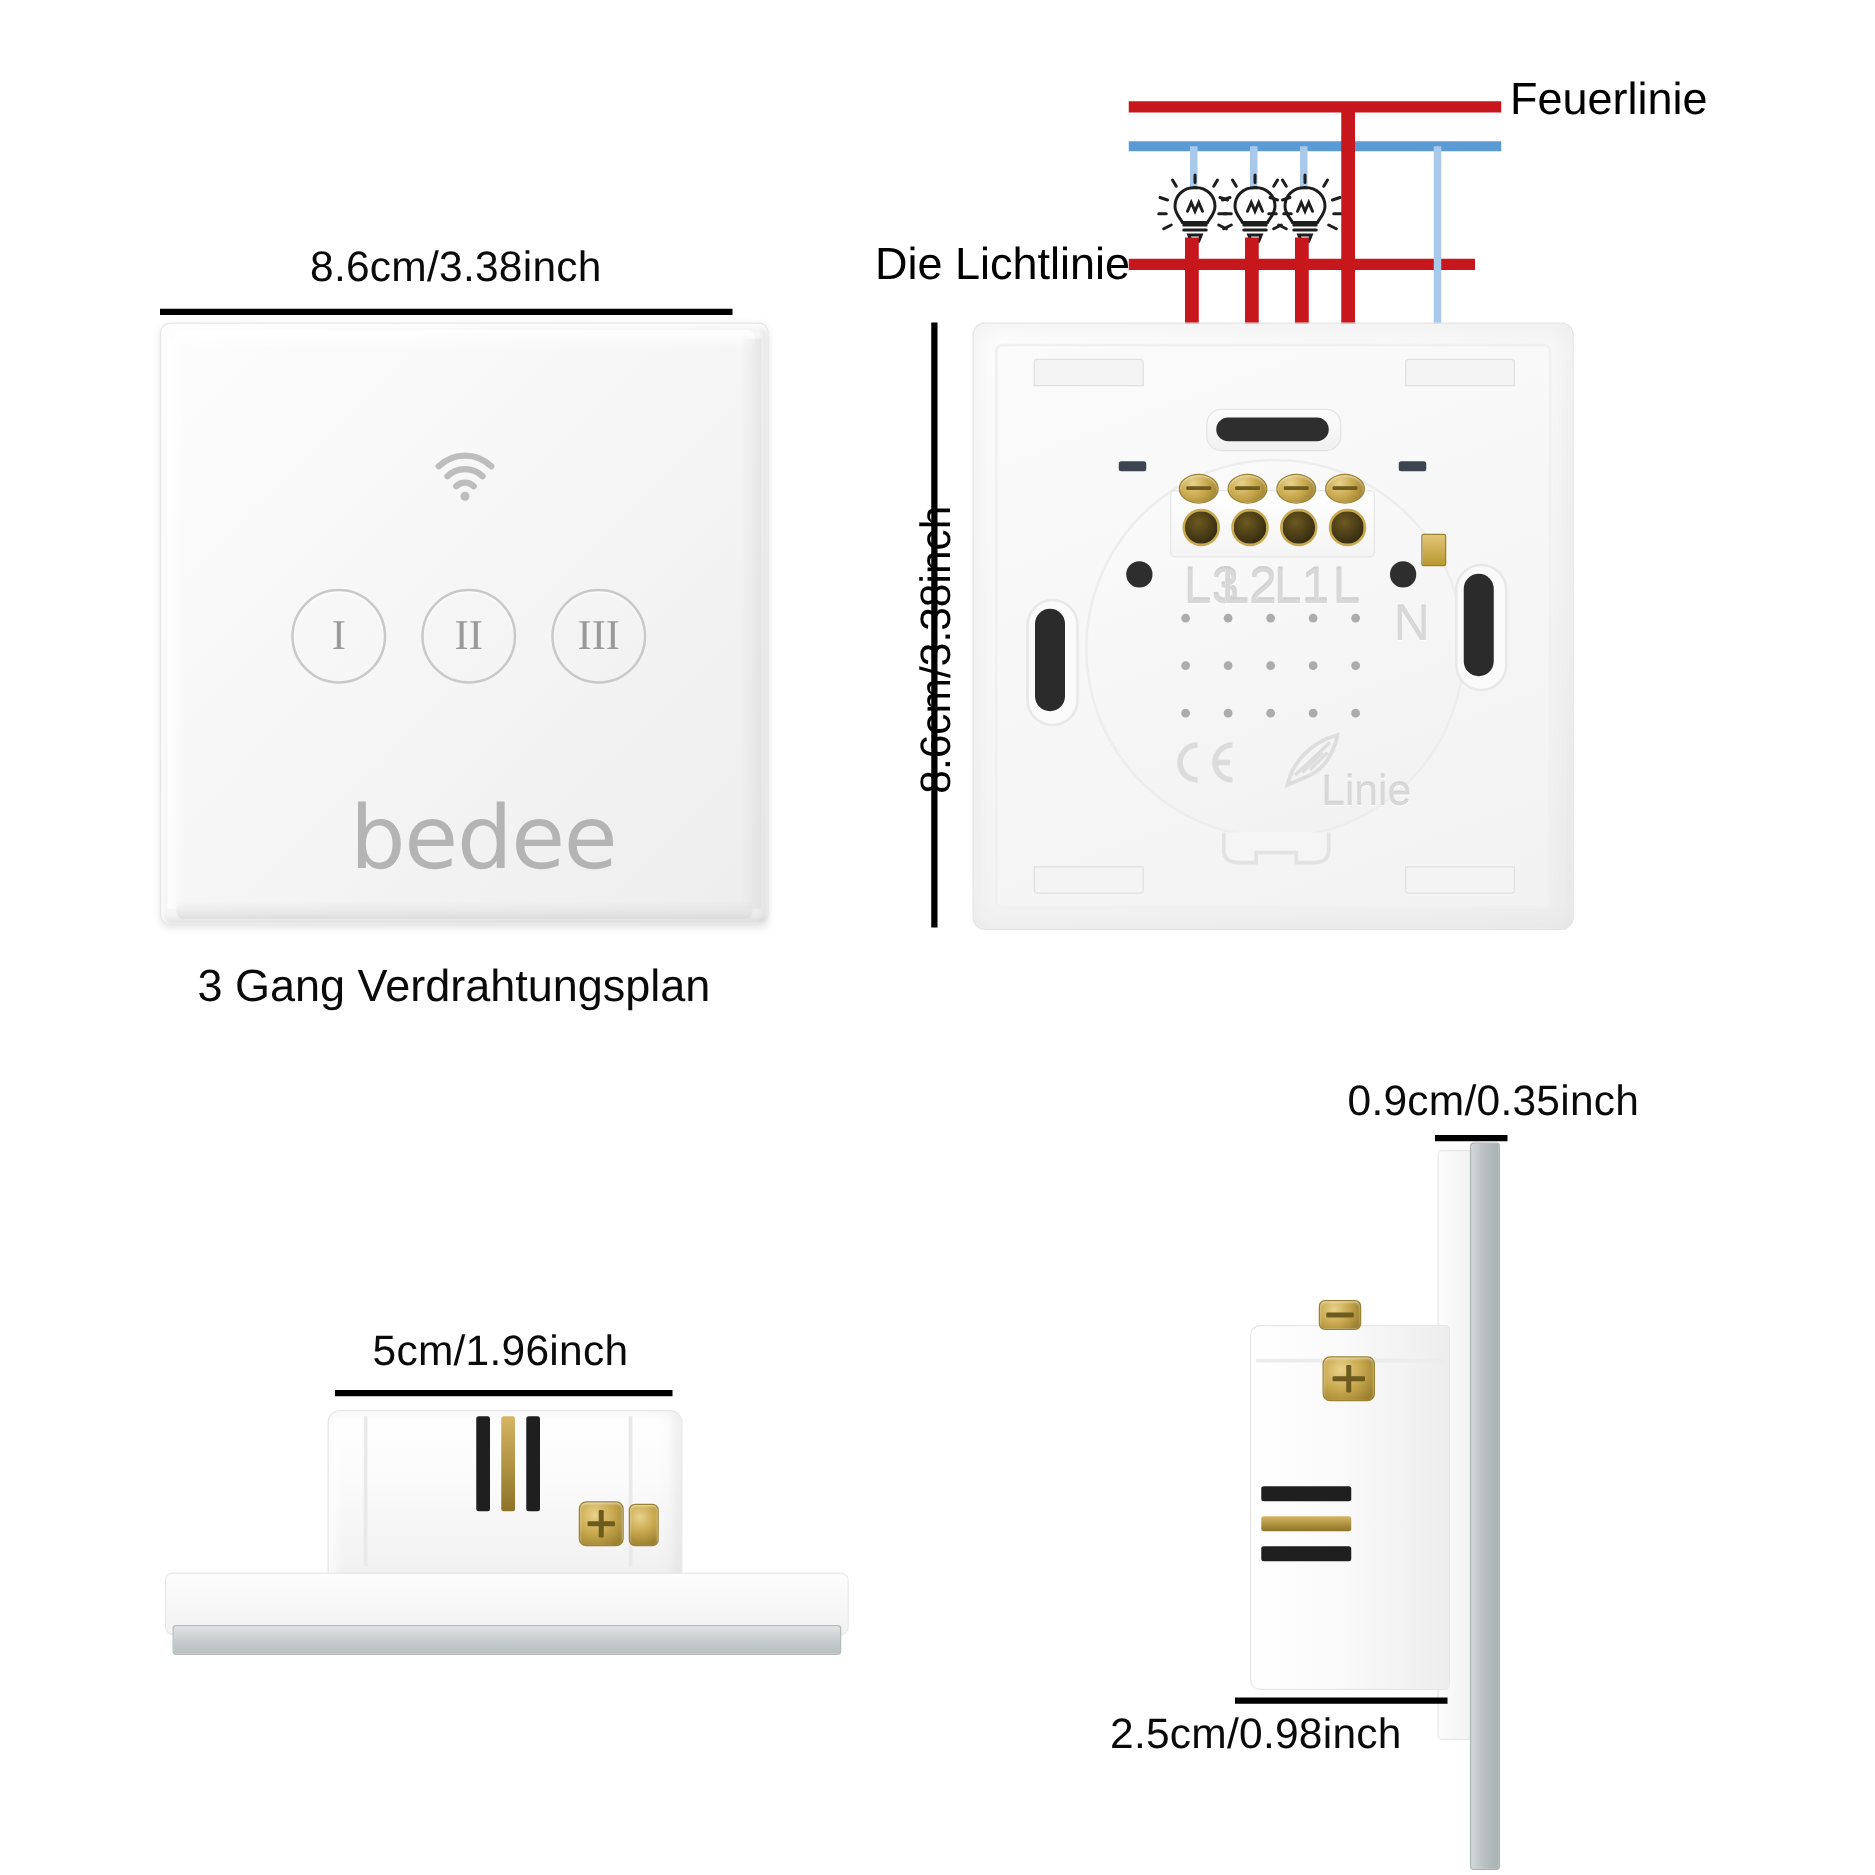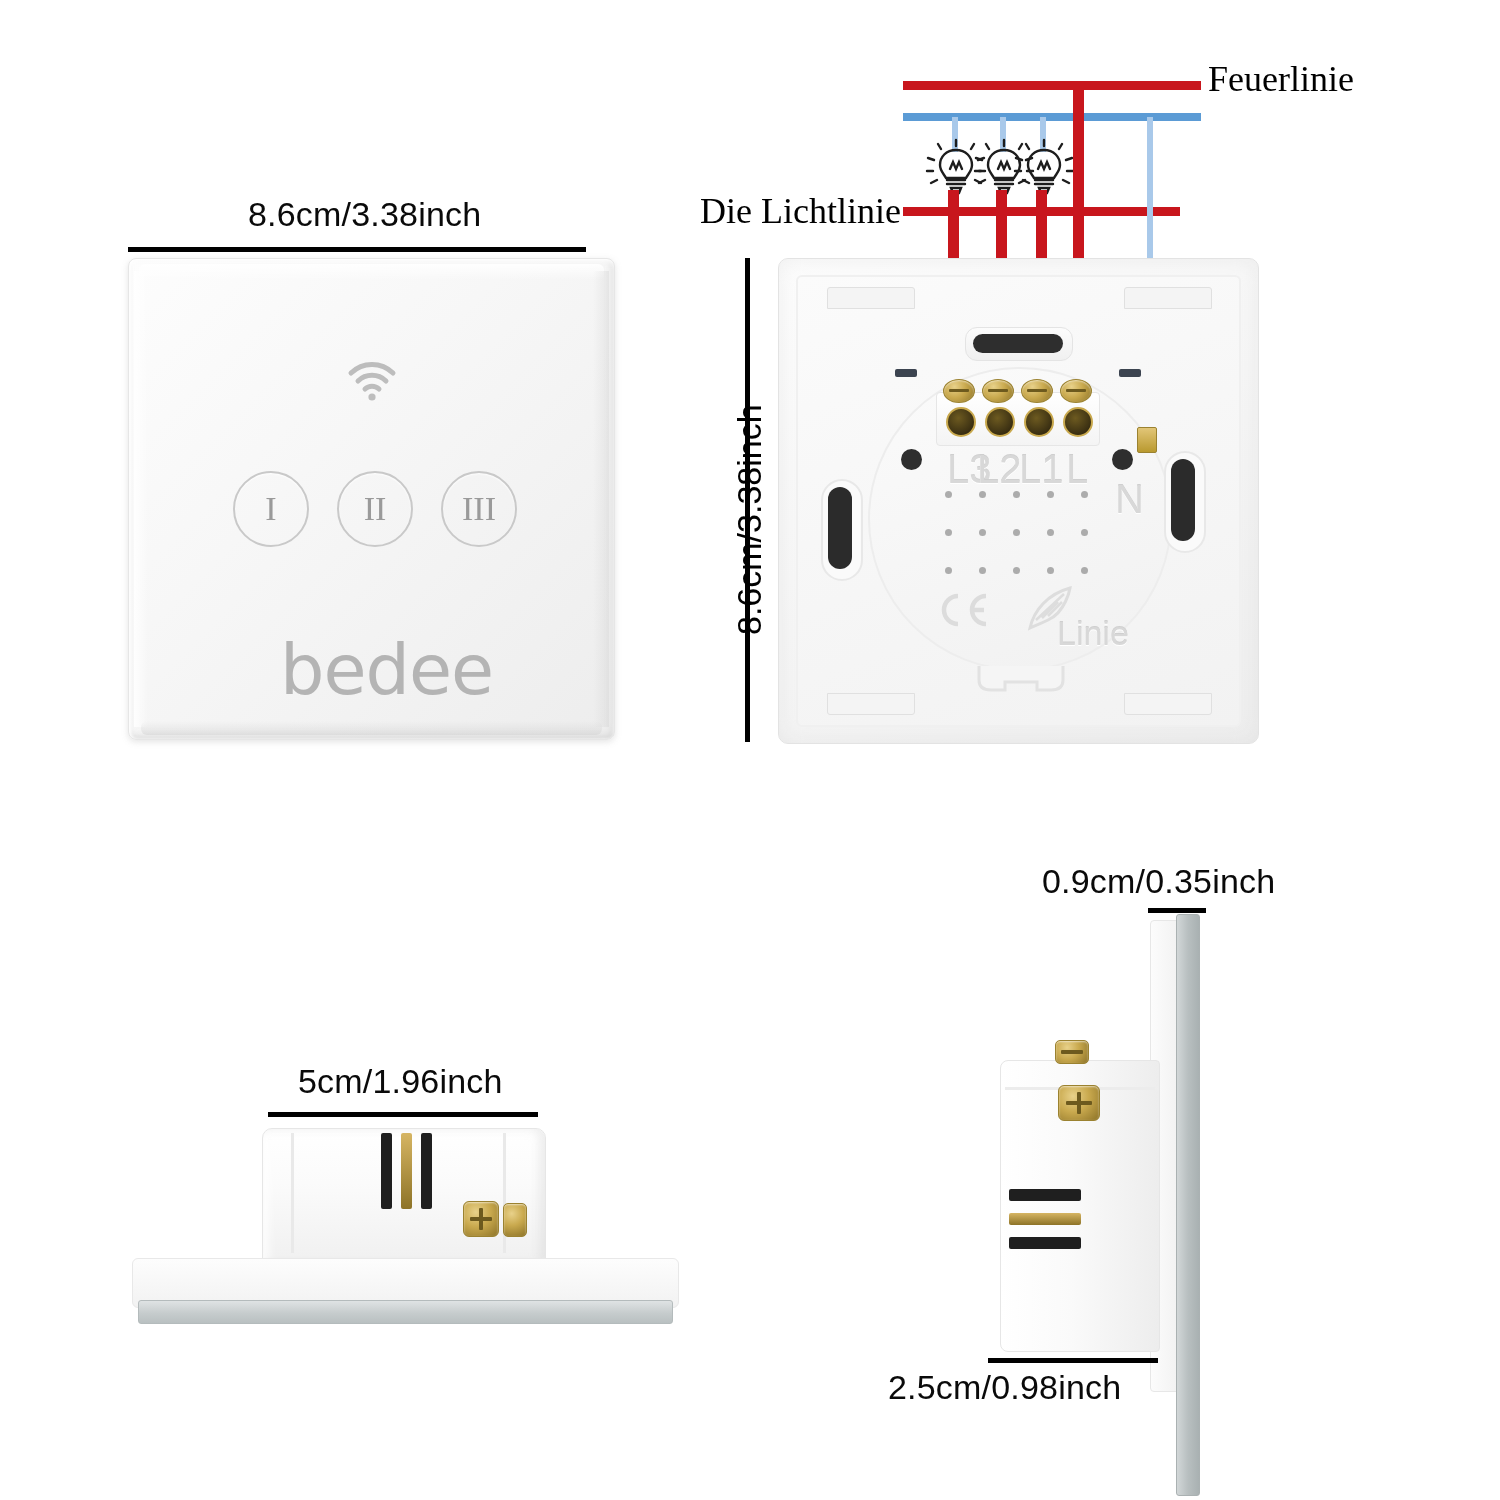--- a/index.html
+++ b/index.html
@@ -61,21 +61,20 @@
     position: absolute;
   }
   .wire-blue-thin {
     background: #a9c9ea;
     position: absolute;
   }
   .lbl-wire {
     font-size: 36px;
     color: #000;
     white-space: nowrap;
-    font-family: Liberation Serif, serif;
   }
 
   
   .glass-panel {
     position: absolute;
     background:
       linear-gradient(135deg, #fdfdfd 0%, #f7f7f7 40%, #f2f2f2 70%, #ededed 100%);
     border-radius: 8px;
     box-shadow:
       inset 0 2px 4px rgba(255,255,255,0.95),
@@ -323,20 +322,21 @@
     <div class="btn-circle" style="left:208px; top:212px;">
       <span>II</span>
     </div>
     <div class="btn-circle" style="left:312px; top:212px;">
       <span>III</span>
     </div>
 
     <div class="brand" style="left:151px; top:370px;">bedee</div>
   </div>
 
+  <div class="caption abs" style="left:158px; top:768px;">3 Gang Verdrahtungsplan</div>
 
   <div class="dim-rule-v abs" style="left:745px; top:258px; height:484px;"></div>
   <div class="vlabel abs" style="left:730px; top:635px;">8.6cm/3.38inch</div>
 
   <div class="wire-red" style="left:903px; top:81px; width:298px; height:9px;"></div>
   <div class="lbl-wire abs" style="left:1208px; top:58px;">Feuerlinie</div>
 
   <div class="wire-blue" style="left:903px; top:113px; width:298px; height:8px;"></div>
 
   <div class="wire-red" style="left:903px; top:207px; width:277px; height:9px;"></div>
@@ -498,21 +498,21 @@
     <div class="screw" style="left:200px; top:72px; width:34px; height:34px; border-radius:6px;">
       <div class="screw-slot" style="left:6px; top:15px; width:22px; height:4px;"></div>
       <div class="screw-slot" style="left:15px; top:6px; width:4px; height:22px;"></div>
     </div>
     <div class="screw" style="left:240px; top:74px; width:22px; height:32px; border-radius:5px;"></div>
   </div>
 
   <div class="bv-plate" style="left:132px; top:1258px; width:545px; height:48px;"></div>
   <div class="bv-glass" style="left:138px; top:1300px; width:533px; height:22px;"></div>
 
-  <div class="dim-label abs" style="left:1042px; top:862px;">0.9cm/0.35inch</div>
+  <div class="dim-label abs" style="left:1078px; top:862px;">0.9cm/0.35inch</div>
   <div class="dim-rule abs" style="left:1148px; top:908px; width:58px;"></div>
 
   <div class="sv-plate" style="left:1150px; top:920px; width:30px; height:470px;"></div>
   <div class="sv-glass" style="left:1176px; top:914px; width:22px; height:580px;"></div>
 
   <div class="sv-body" style="left:1000px; top:1060px; width:158px; height:290px;">
 
     <div class="abs" style="left:4px; top:26px; width:150px; height:3px; background:#ececec;"></div>
 
     <div class="vent-slot" style="left:8px; top:128px; width:72px; height:12px;"></div>

